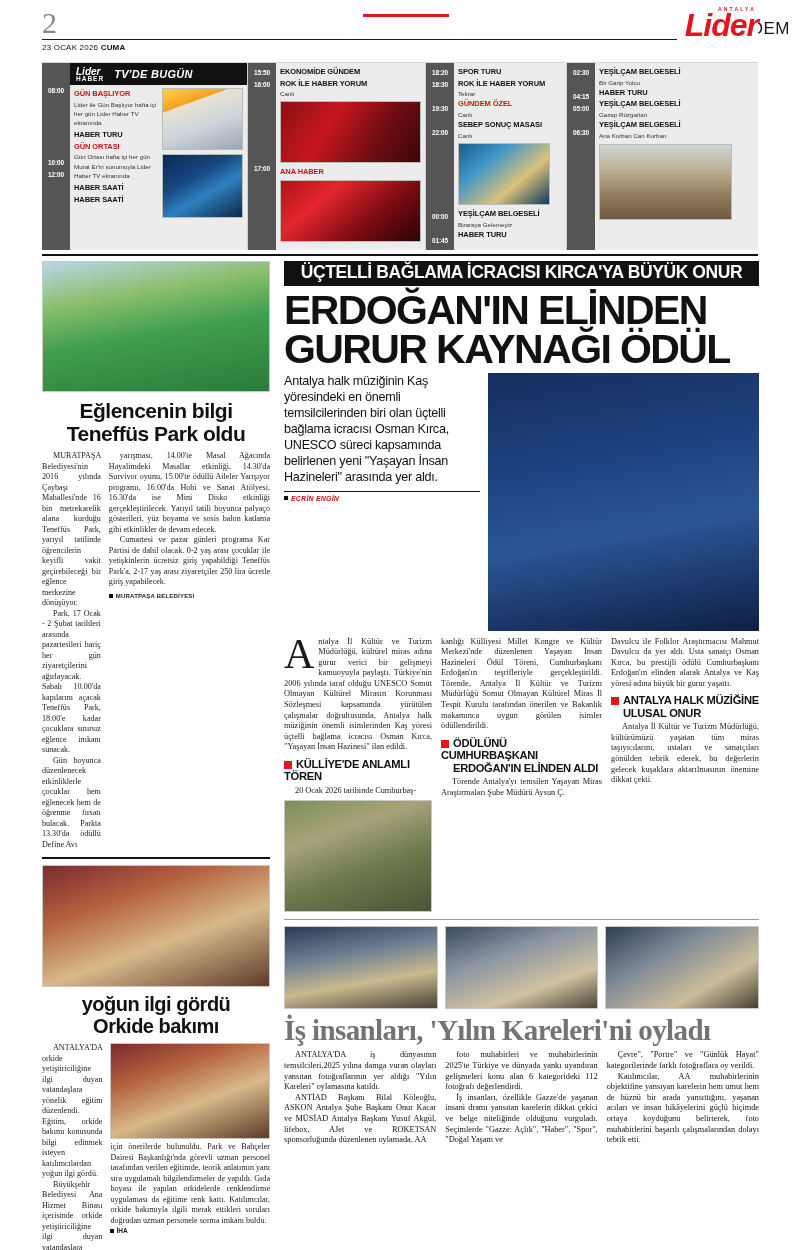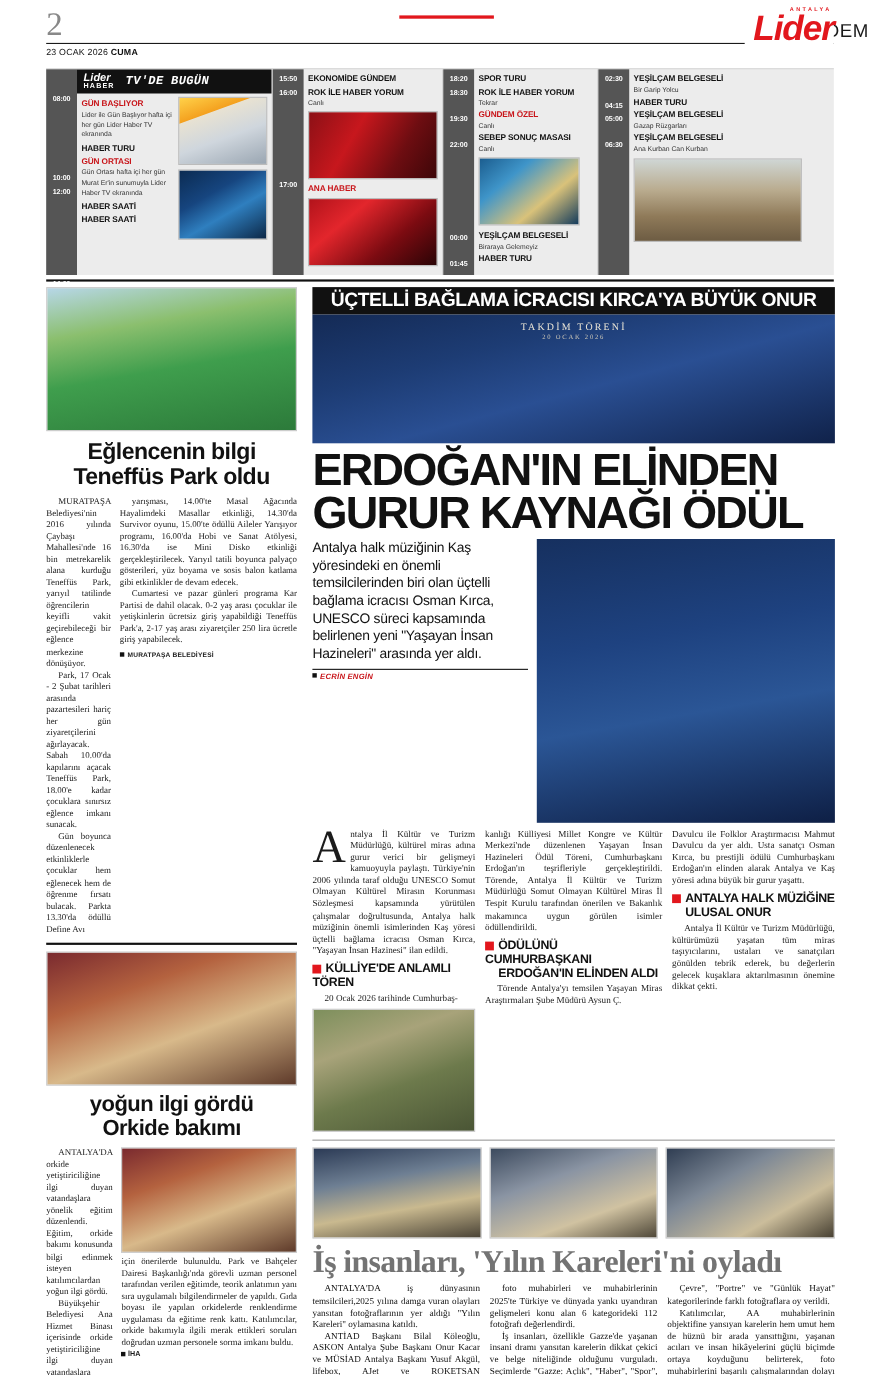--- a/index.html
+++ b/index.html
@@ -91,21 +91,21 @@
     padding: 0 6px; width: 100%;
   }
   .tv-head .lh {
     font-family: "Liberation Sans", sans-serif; font-weight: bold;
     line-height: 0.9; margin-right: 10px;
   }
   .tv-head .lh .l1 { font-size: 10px; font-style: italic; }
   .tv-head .lh .l1 .rd { color: #e2171d; }
   .tv-head .lh .l2 { font-size: 6.5px; letter-spacing: 1px; }
   .tv-head .tvb {
-    font-family: Liberation Mono, monospace; font-weight: bold;
+    font-family: Liberation Sans, sans-serif; font-weight: bold;
     font-style: italic; font-size: 11px; letter-spacing: 0.3px;
   }
   .col1 .tv-body { padding-top: 25px; }
 
   .prog { font-family: "Liberation Sans", sans-serif; }
   .prog .ttl { font-size: 7.5px; font-weight: bold; line-height: 11.6px; letter-spacing: -0.1px; }
   .prog .ttl.red { color: #c81419; }
   .prog .sub { font-size: 6.2px; line-height: 9.2px; color: #333; }
   .tv-photo { border: 1px solid #bbb; overflow: hidden; position: relative; }
 
@@ -330,21 +330,21 @@
           <div style="flex:1 1 auto">
             <div class="tv-photo ph ph-studio1" style="height:62px"></div>
             <div class="tv-photo ph ph-studio2" style="height:64px; margin-top:4px"></div>
           </div>
         </div>
       </div>
     </div>
 
     <div class="col-sep"></div>
 
-    <div class="tv-col" style="width:154px">
+    <div class="tv-col" style="width:177px">
       <div class="tv-times" style="padding-top:4px">
         <div class="t">15:50</div>
         <div class="t">16:00</div>
         <div class="t sp">x</div>
           <div class="t sp">x</div>
           <div class="t sp">x</div>
           <div class="t sp">x</div>
           <div class="t sp">x</div>
           <div class="t sp">x</div>
         <div class="t">17:00</div>
@@ -474,24 +474,20 @@
       </div>
 
     </div>
 
     <div class="vdivide"></div>
 
     <div class="right-col">
 
       <div class="kicker-band">ÜÇTELLİ BAĞLAMA İCRACISI KIRCA'YA BÜYÜK ONUR</div>
 
-      <div class="hero-photo ph ph-award">
-        <div class="ceremony-title">TAKDİM TÖRENİ</div>
-        <div class="ceremony-date">20 OCAK 2026</div>
-      </div>
 
       <div class="mega-hl">
         <span>ERDOĞAN'IN ELİNDEN</span>
         <span class="l2">GURUR KAYNAĞI ÖDÜL</span>
       </div>
 
       <div class="lede-row">
         <div>
           <div class="lede">Antalya halk müziğinin Kaş yöresindeki en önemli temsilcilerinden biri olan üçtelli bağlama icracısı Osman Kırca, UNESCO süreci kapsamında belirlenen yeni "Yaşayan İnsan Hazineleri" arasında yer aldı.</div>
           <div class="lede-rule"></div>

